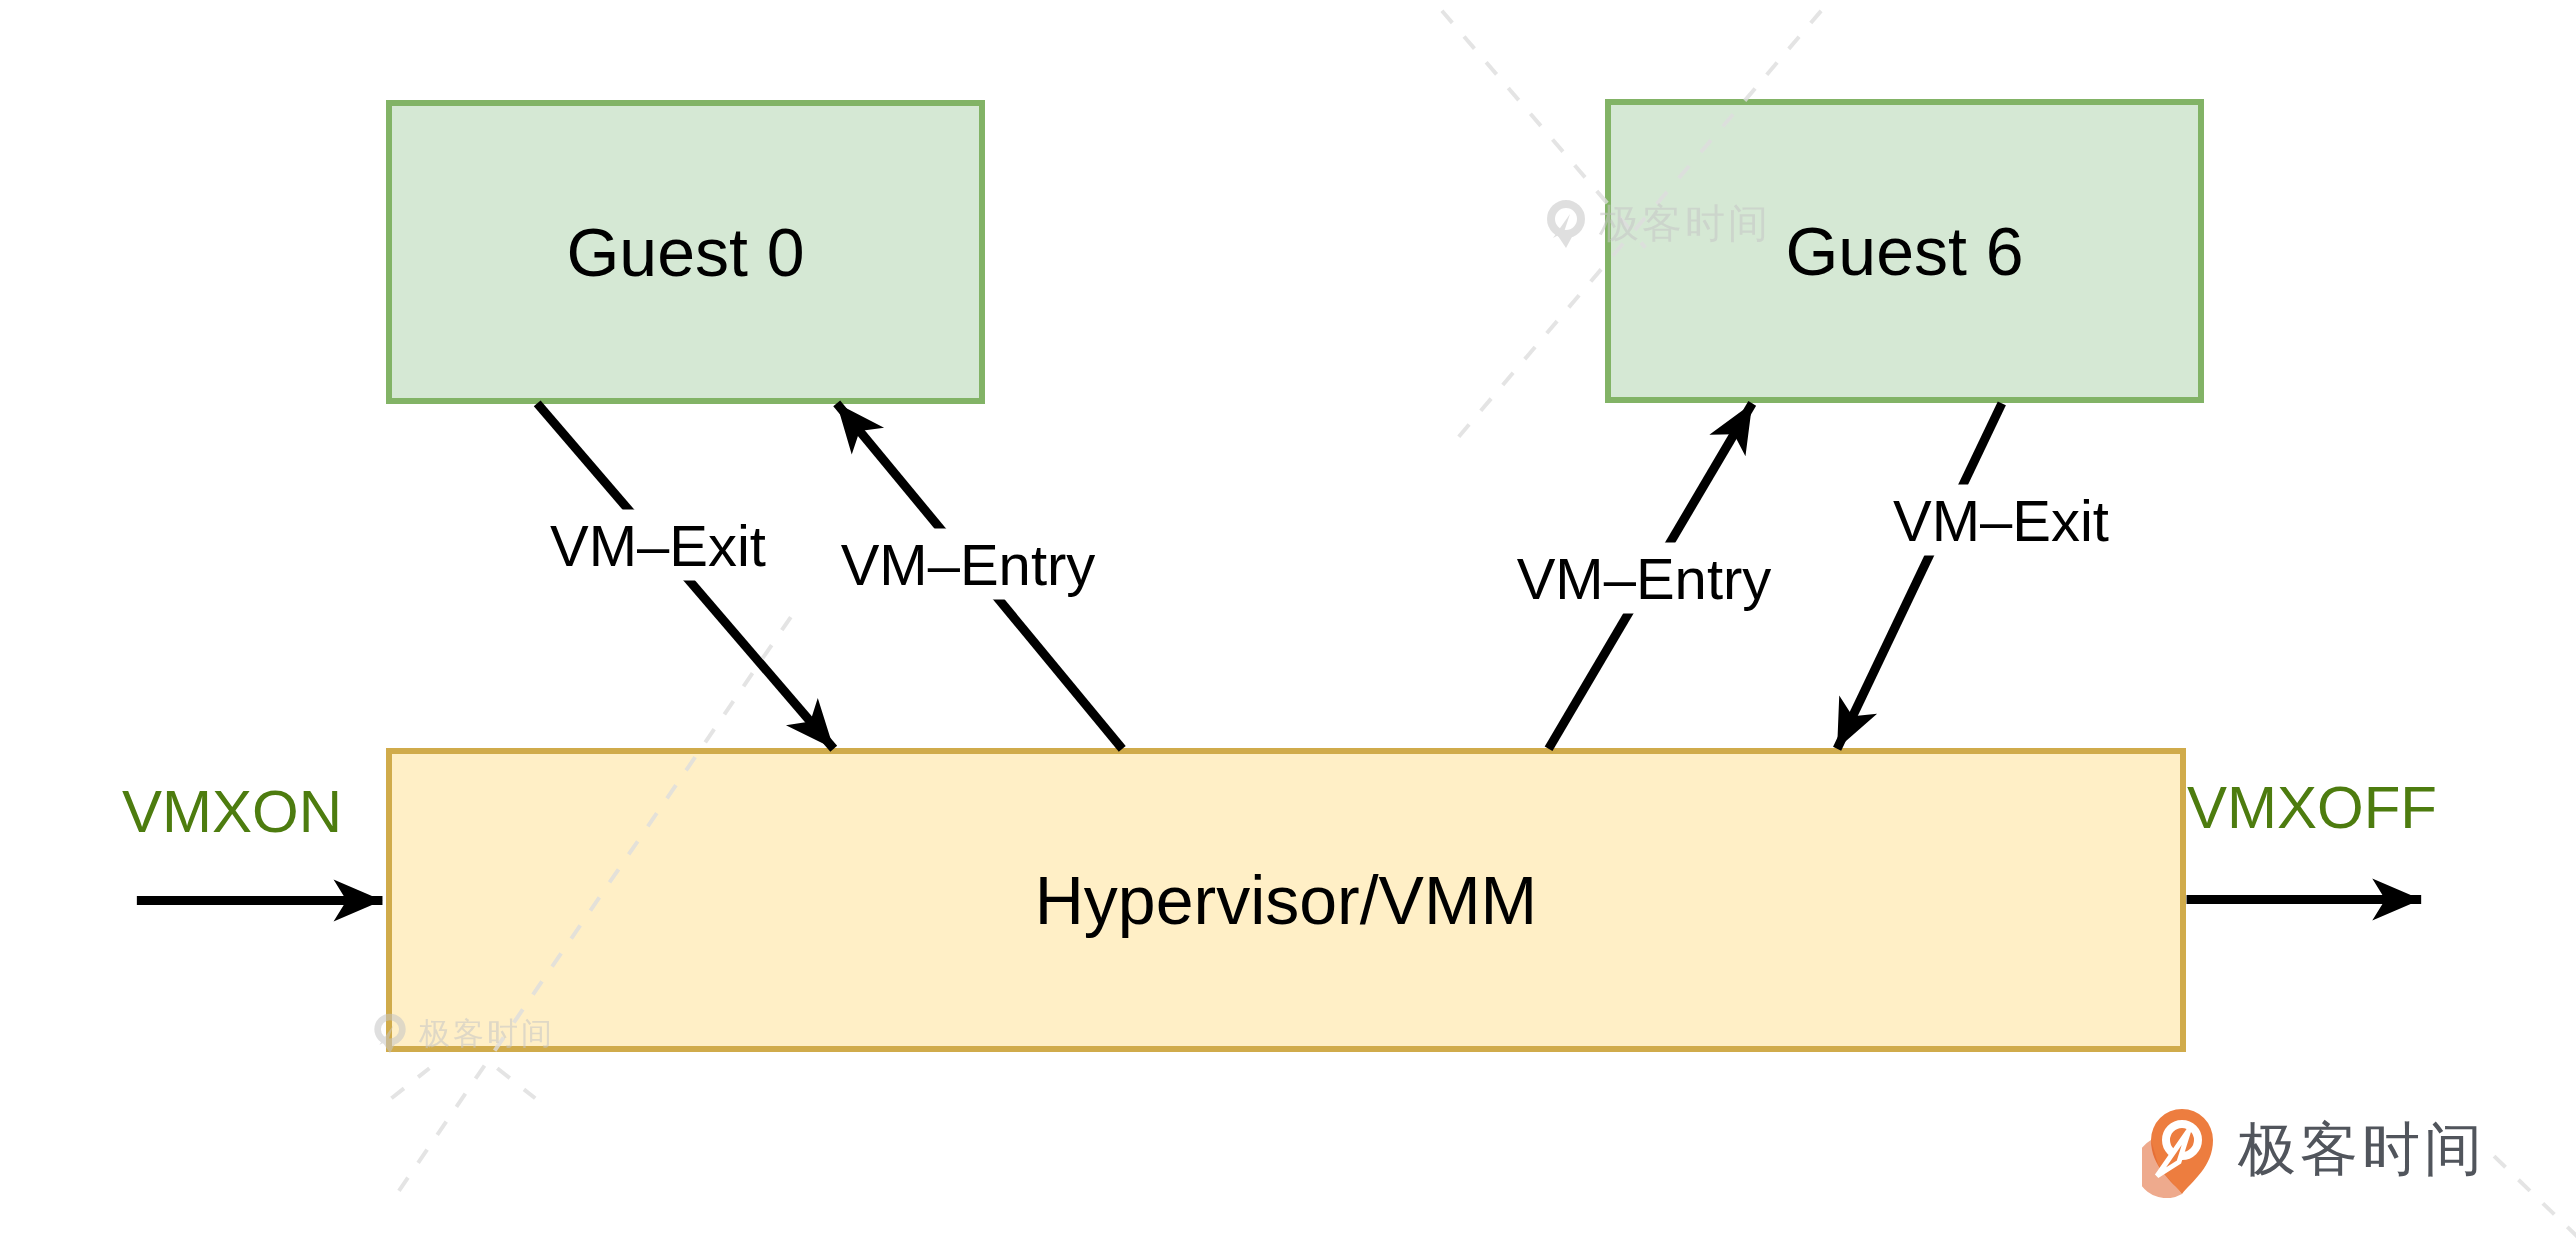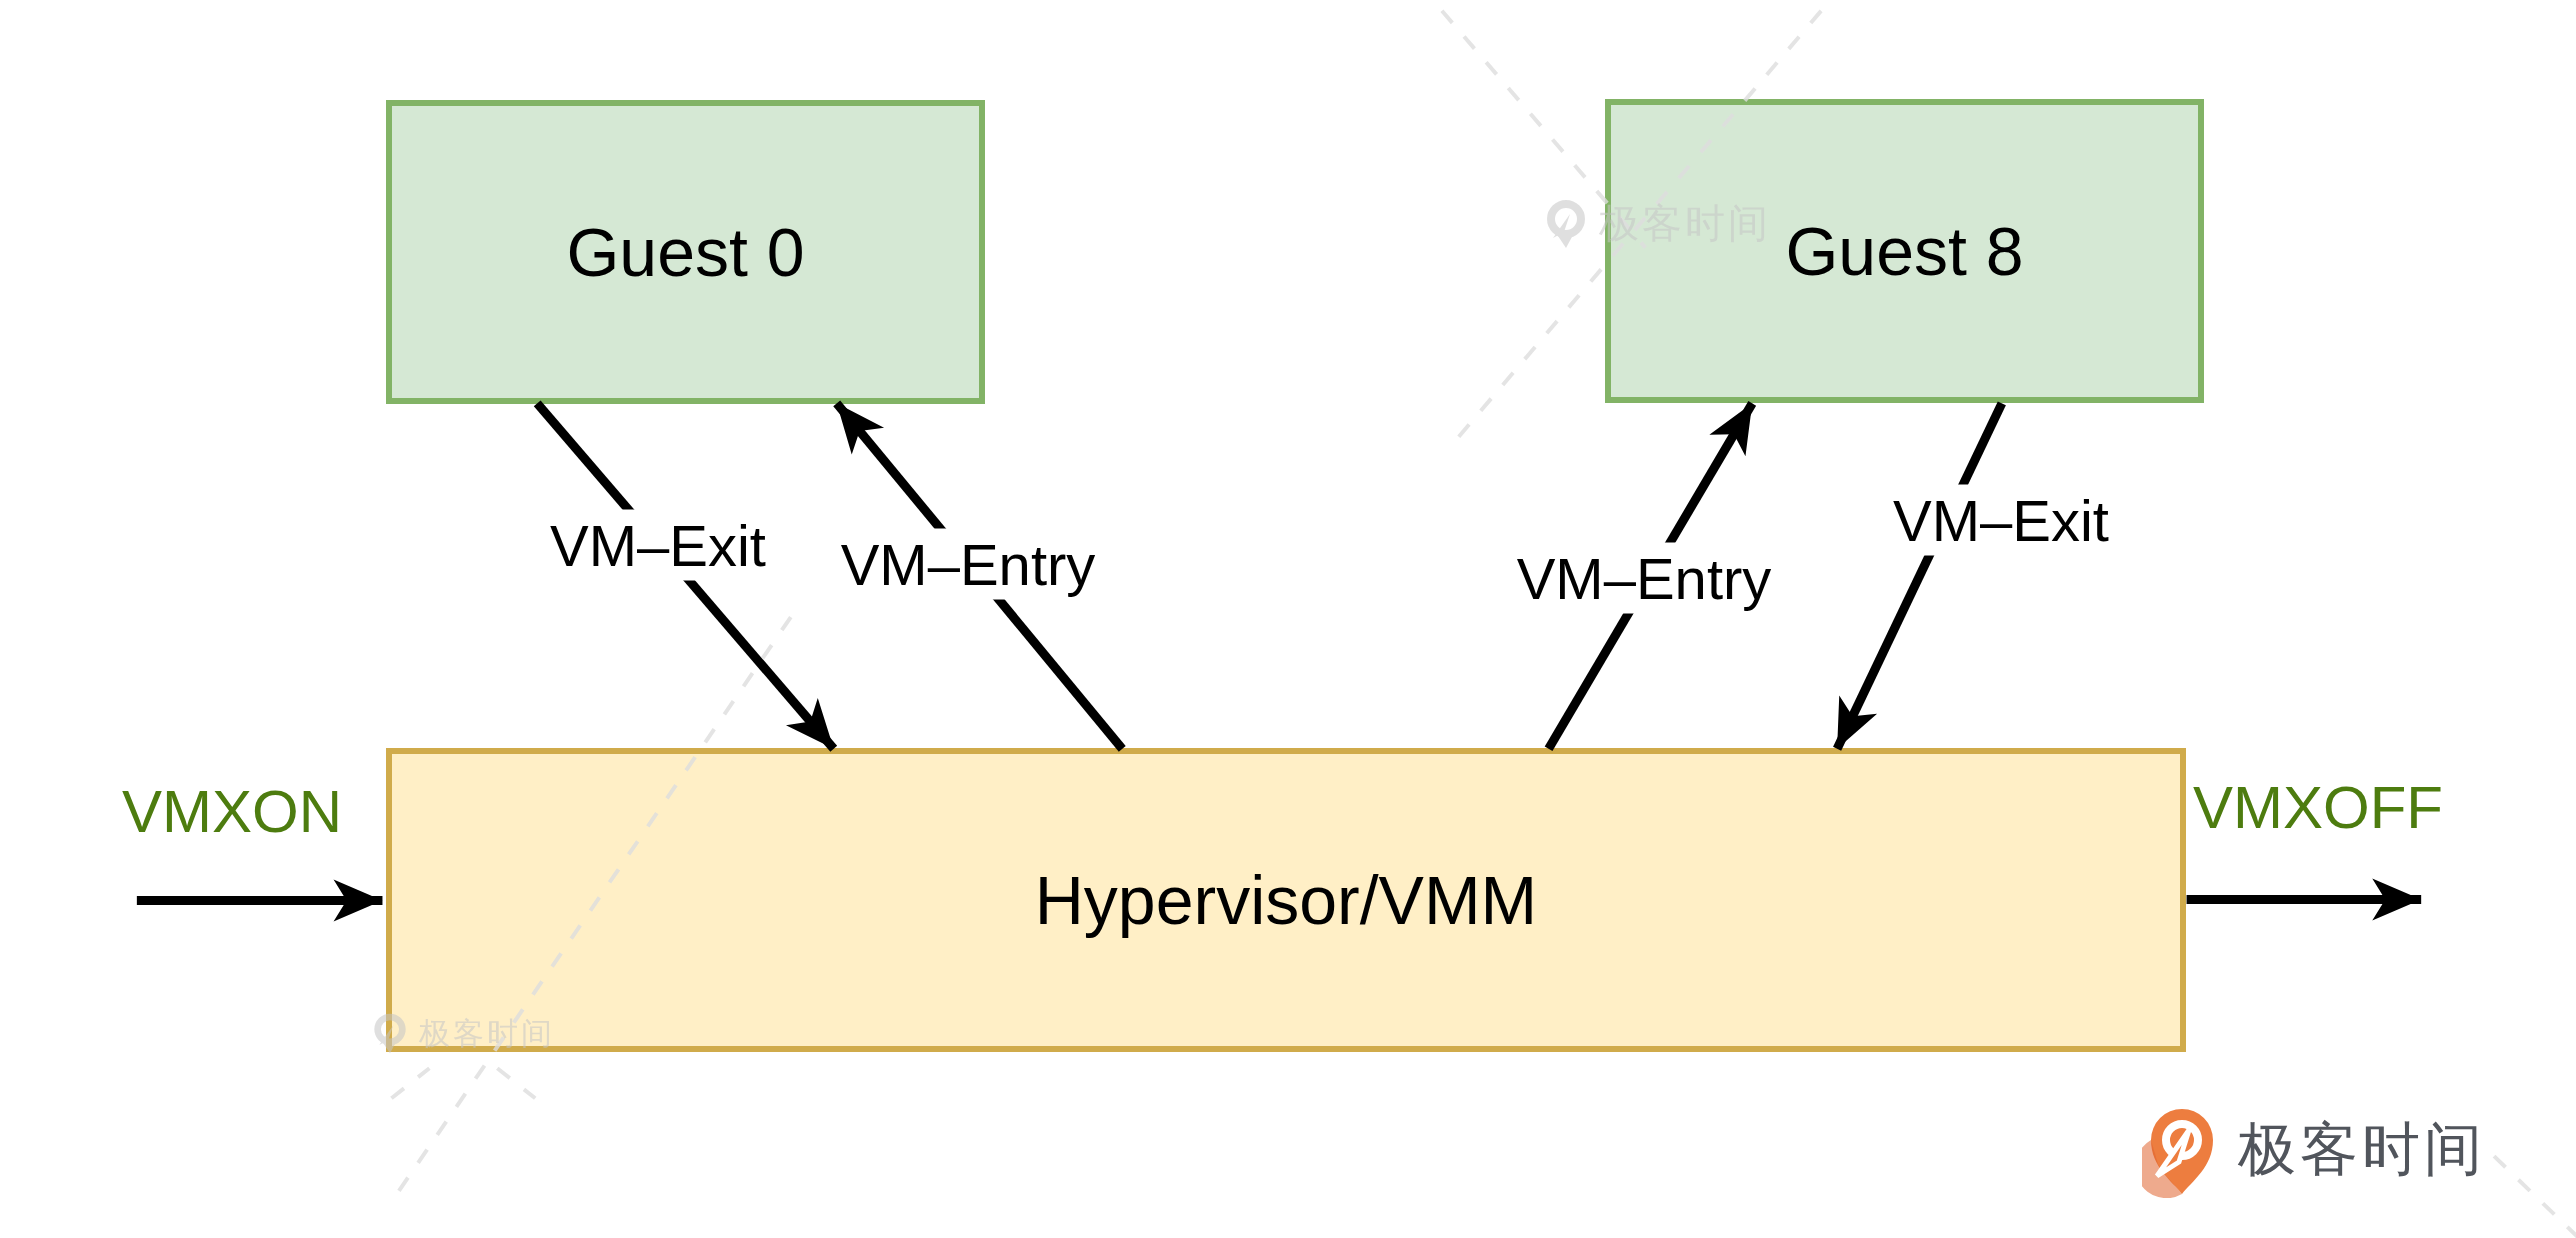--- a/index.html
+++ b/index.html
@@ -92,32 +92,32 @@
   
   .guest0 { left: 386px;  top: 100px; width: 599px;  height: 304px; }
   .guest1 { left: 1605px; top: 99px;  width: 599px;  height: 304px; }
   .hyper  { left: 386px;  top: 748px; width: 1800px; height: 304px; }
   
   .lbl-exit-left   { left: 658px;  top: 545px; }
   .lbl-entry-left  { left: 968px;  top: 564px; }
   .lbl-entry-right { left: 1644px; top: 578px; }
   .lbl-exit-right  { left: 2001px; top: 520px; }
   .lbl-vmxon  { left: 232px;  top: 811px; }
-  .lbl-vmxoff { left: 2312px; top: 807px; padding-left: 12px; }
+  .lbl-vmxoff { left: 2312px; top: 807px; }
 </style>
 </head>
 <body>
 
 <div class="canvas">
 
   <div class="box guest-box guest0">
     <span class="box-label">Guest 0</span>
   </div>
   <div class="box guest-box guest1">
-    <span class="box-label">Guest 8</span>
+    <span class="box-label">Guest 6</span>
   </div>
   <div class="box hyper-box hyper">
     <span class="box-label">Hypervisor/VMM</span>
   </div>
 
   <svg class="layer" viewBox="0 0 2580 1240">
     <g stroke="#dedede" stroke-width="4" stroke-dasharray="16 18" opacity="0.8">
       <line x1="1422" y1="-15" x2="1648" y2="248"></line>
       <line x1="1846" y1="-15" x2="1452" y2="448"></line>
       <line x1="792" y1="618" x2="398" y2="1195"></line>

